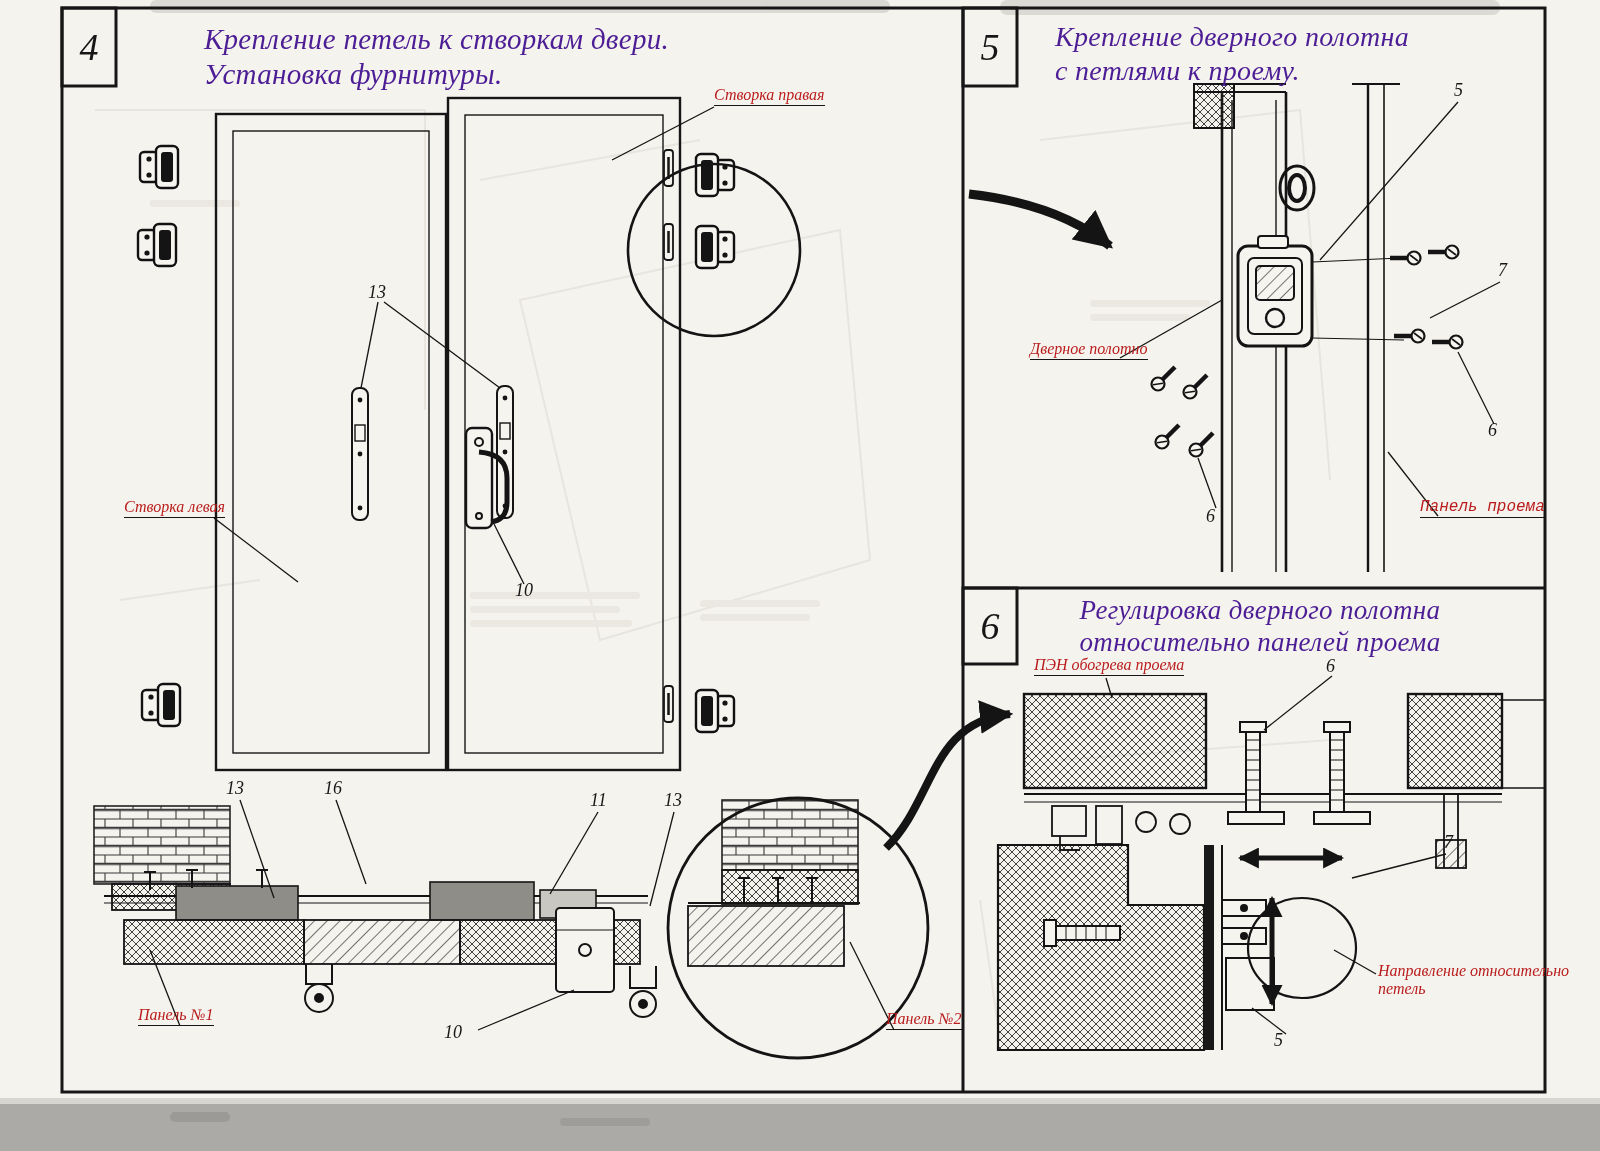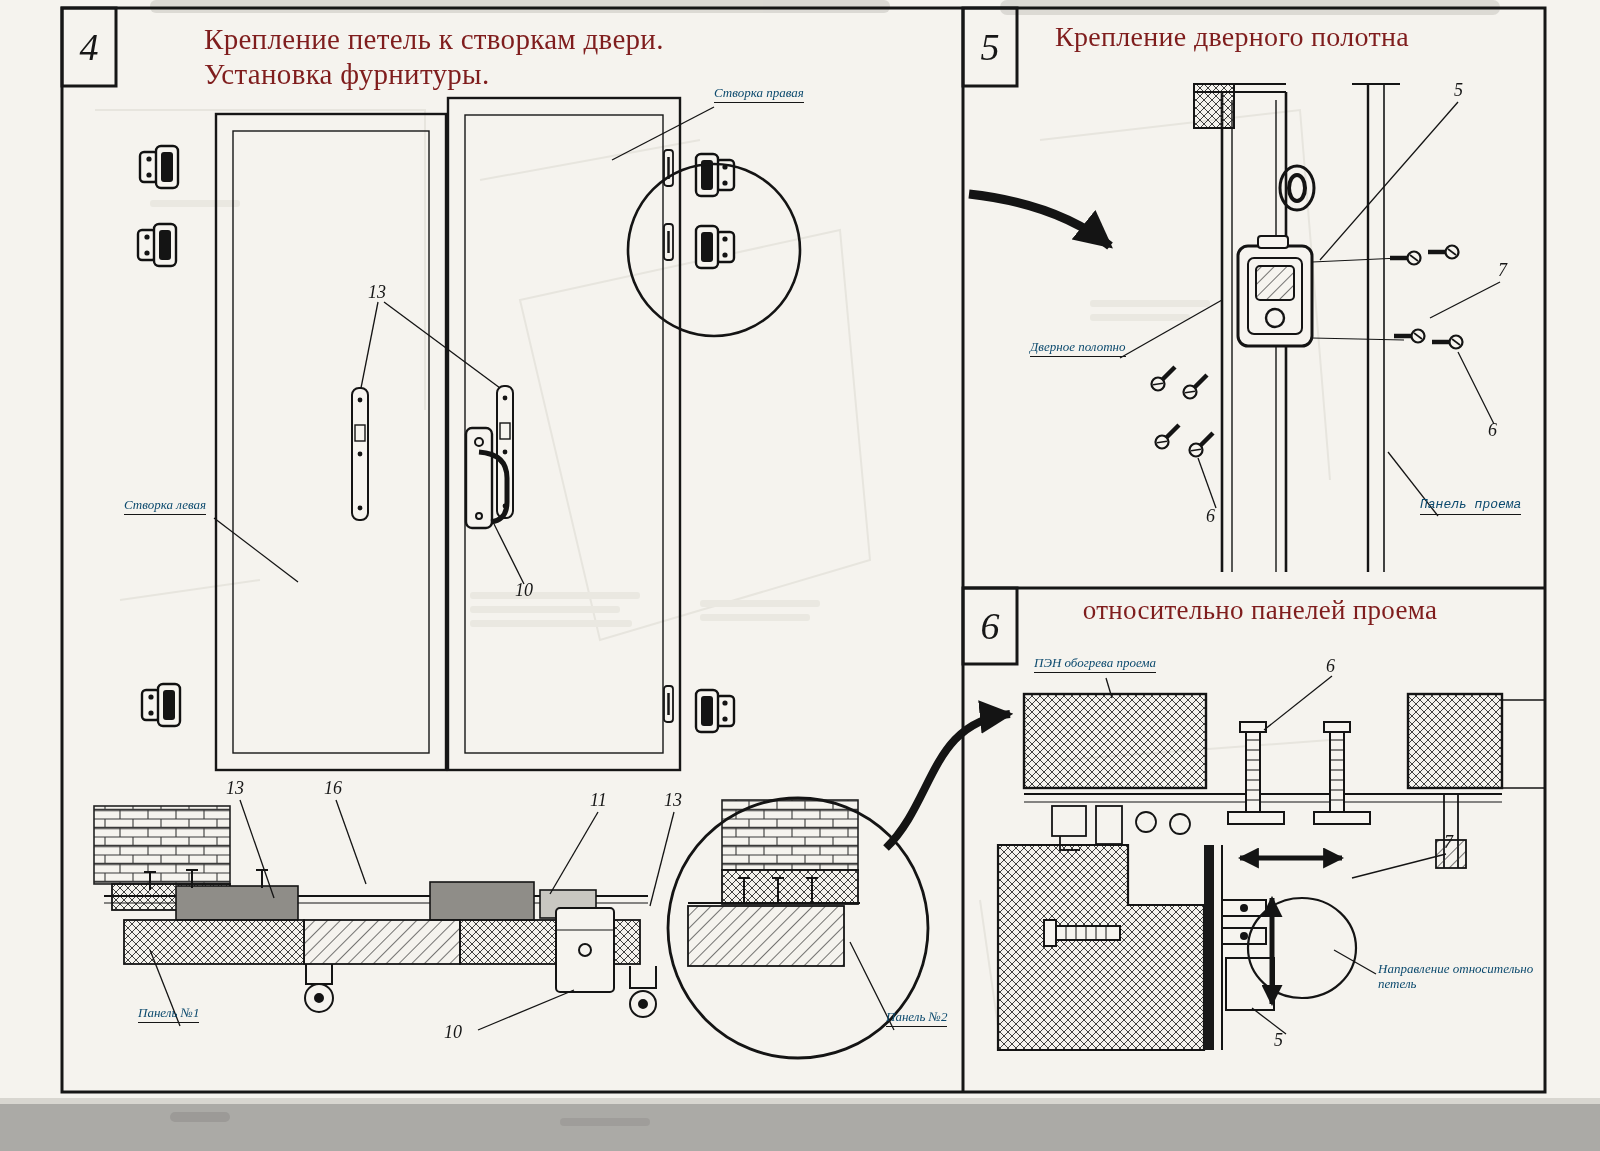--- a/index.html
+++ b/index.html
@@ -15,29 +15,29 @@
     background:#f5f3ee;
   }
   .abs{position:absolute;}
   svg.art{position:absolute;left:0;top:0;}
   .numbox{
     display:flex;align-items:center;justify-content:center;
     font-style:italic;font-size:38px;line-height:1;
     color:#161616;
   }
   .title{
-    color:#7f1d1d;line-height:1.2;
+    font-style:italic;color:#4c1d95;line-height:1.2;
     letter-spacing:.3px;white-space:nowrap;
   }
   .t4{font-size:29px;text-align:left;}
   .t5{font-size:28px;text-align:left;}
   .t6{font-size:27px;text-align:center;}
   .lbl{
-    font-style:italic;font-size:13px;line-height:1.15;
-    color:#0c4a6e;white-space:nowrap;
+    font-style:italic;font-size:16px;line-height:1.15;
+    color:#b91c1c;white-space:nowrap;
   }
   .u{border-bottom:1.6px solid #161616;padding-bottom:1px;}
   .co{
     font-style:italic;font-size:18px;color:#161616;white-space:nowrap;
   }
 </style>
 </head>
 <body>
 
 <div class="sheet">
@@ -354,22 +354,24 @@
 <div class="abs numbox" style="left:963px;top:588px;width:54px;height:76px;">
   <span>6</span>
 </div>
 
 <div class="abs title t4" style="left:204px;top:22px;">
   <div>Крепление петель к створкам двери.</div>
   <div>Установка фурнитуры.</div>
 </div>
 <div class="abs title t5" style="left:1055px;top:20px;width:420px;">
   <div>Крепление дверного полотна</div>
+  <div>с петлями к проему.</div>
 </div>
 <div class="abs title t6" style="left:1040px;top:594px;width:440px;">
+  <div>Регулировка дверного полотна</div>
   <div>относительно панелей проема</div>
 </div>
 
 <div class="abs lbl u" style="left:714px;top:86px;">Створка правая</div>
 <div class="abs lbl u" style="left:106px;top:498px;margin-left:18px;">Створка левая</div>
 <div class="abs lbl u" style="left:138px;top:1006px;">Панель №1</div>
 <div class="abs lbl u" style="left:886px;top:1010px;font-style:italic;">Панель №2</div>
 
 <div class="abs co" style="left:368px;top:282px;">13</div>
 <div class="abs co" style="left:515px;top:580px;">10</div>

